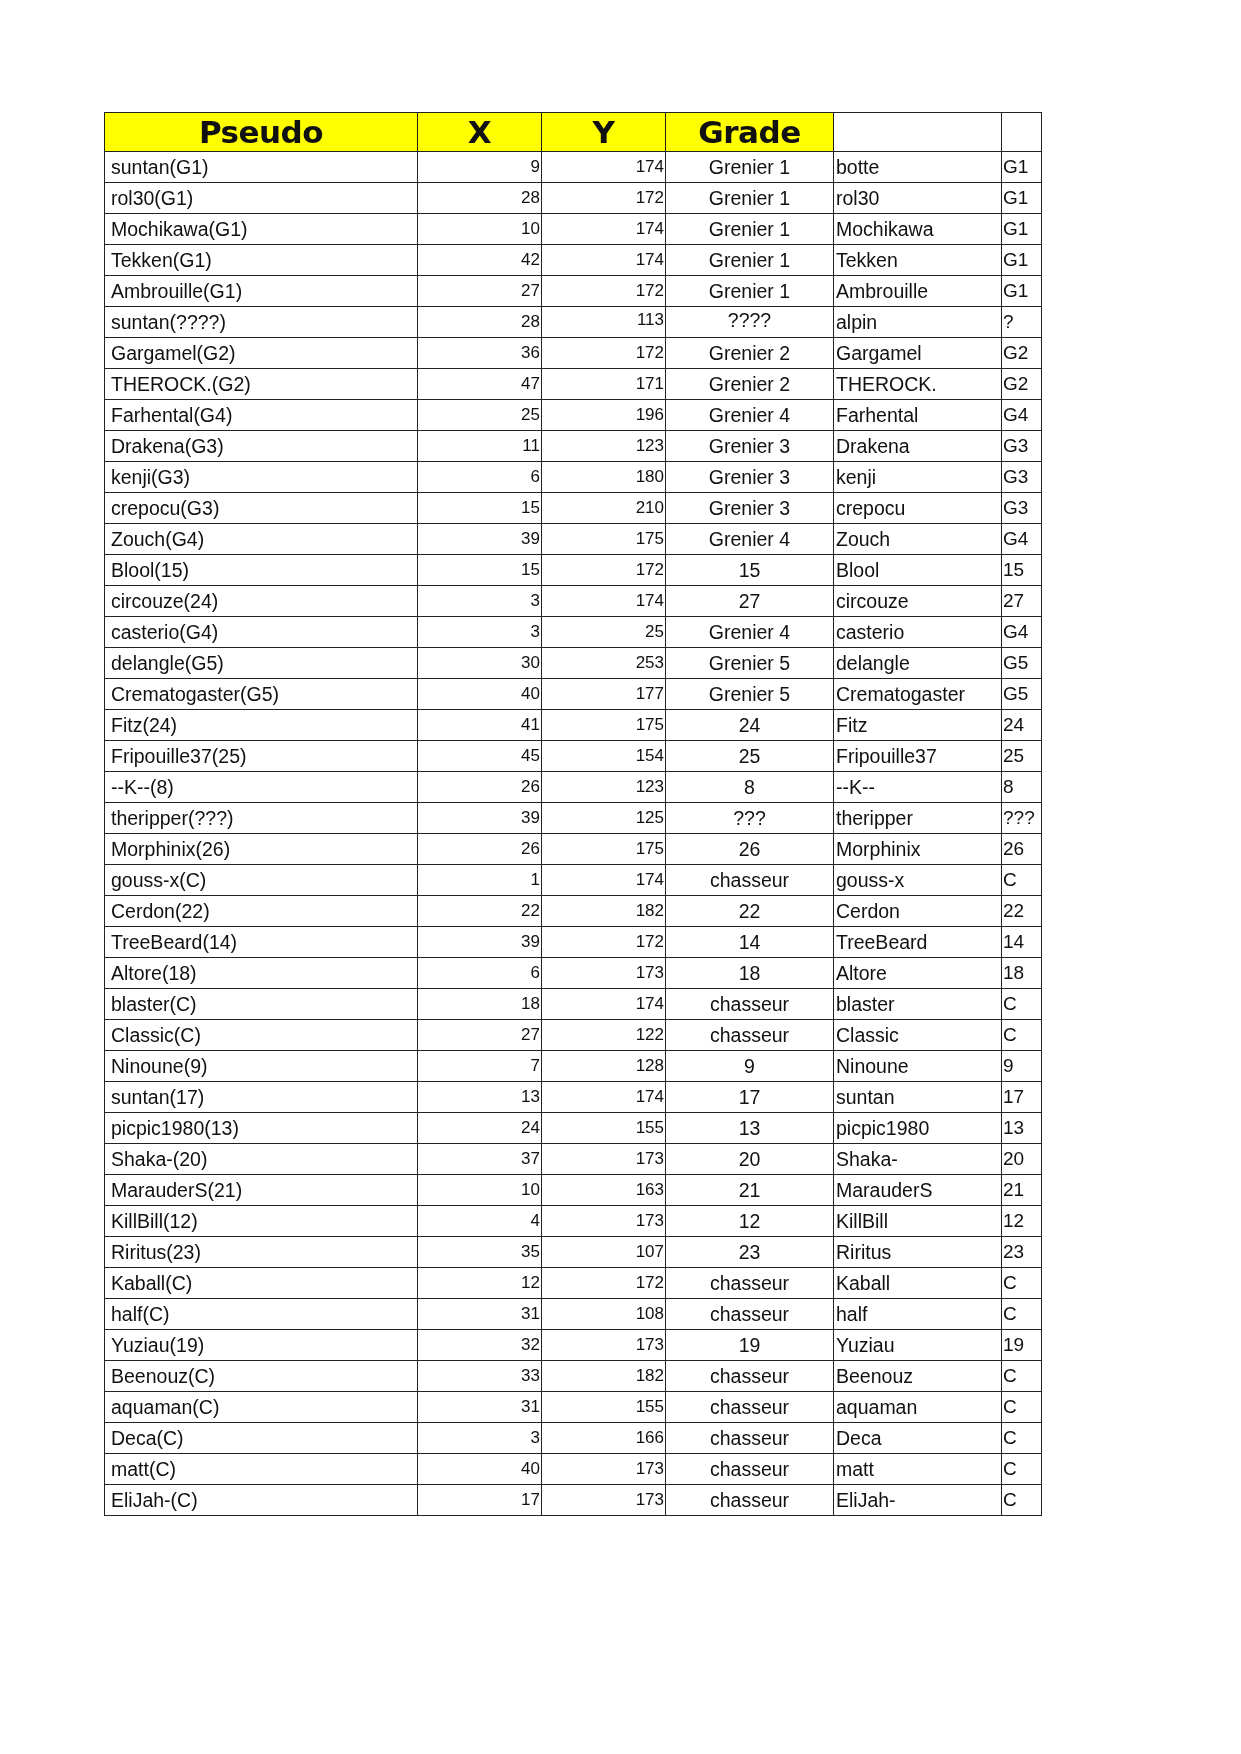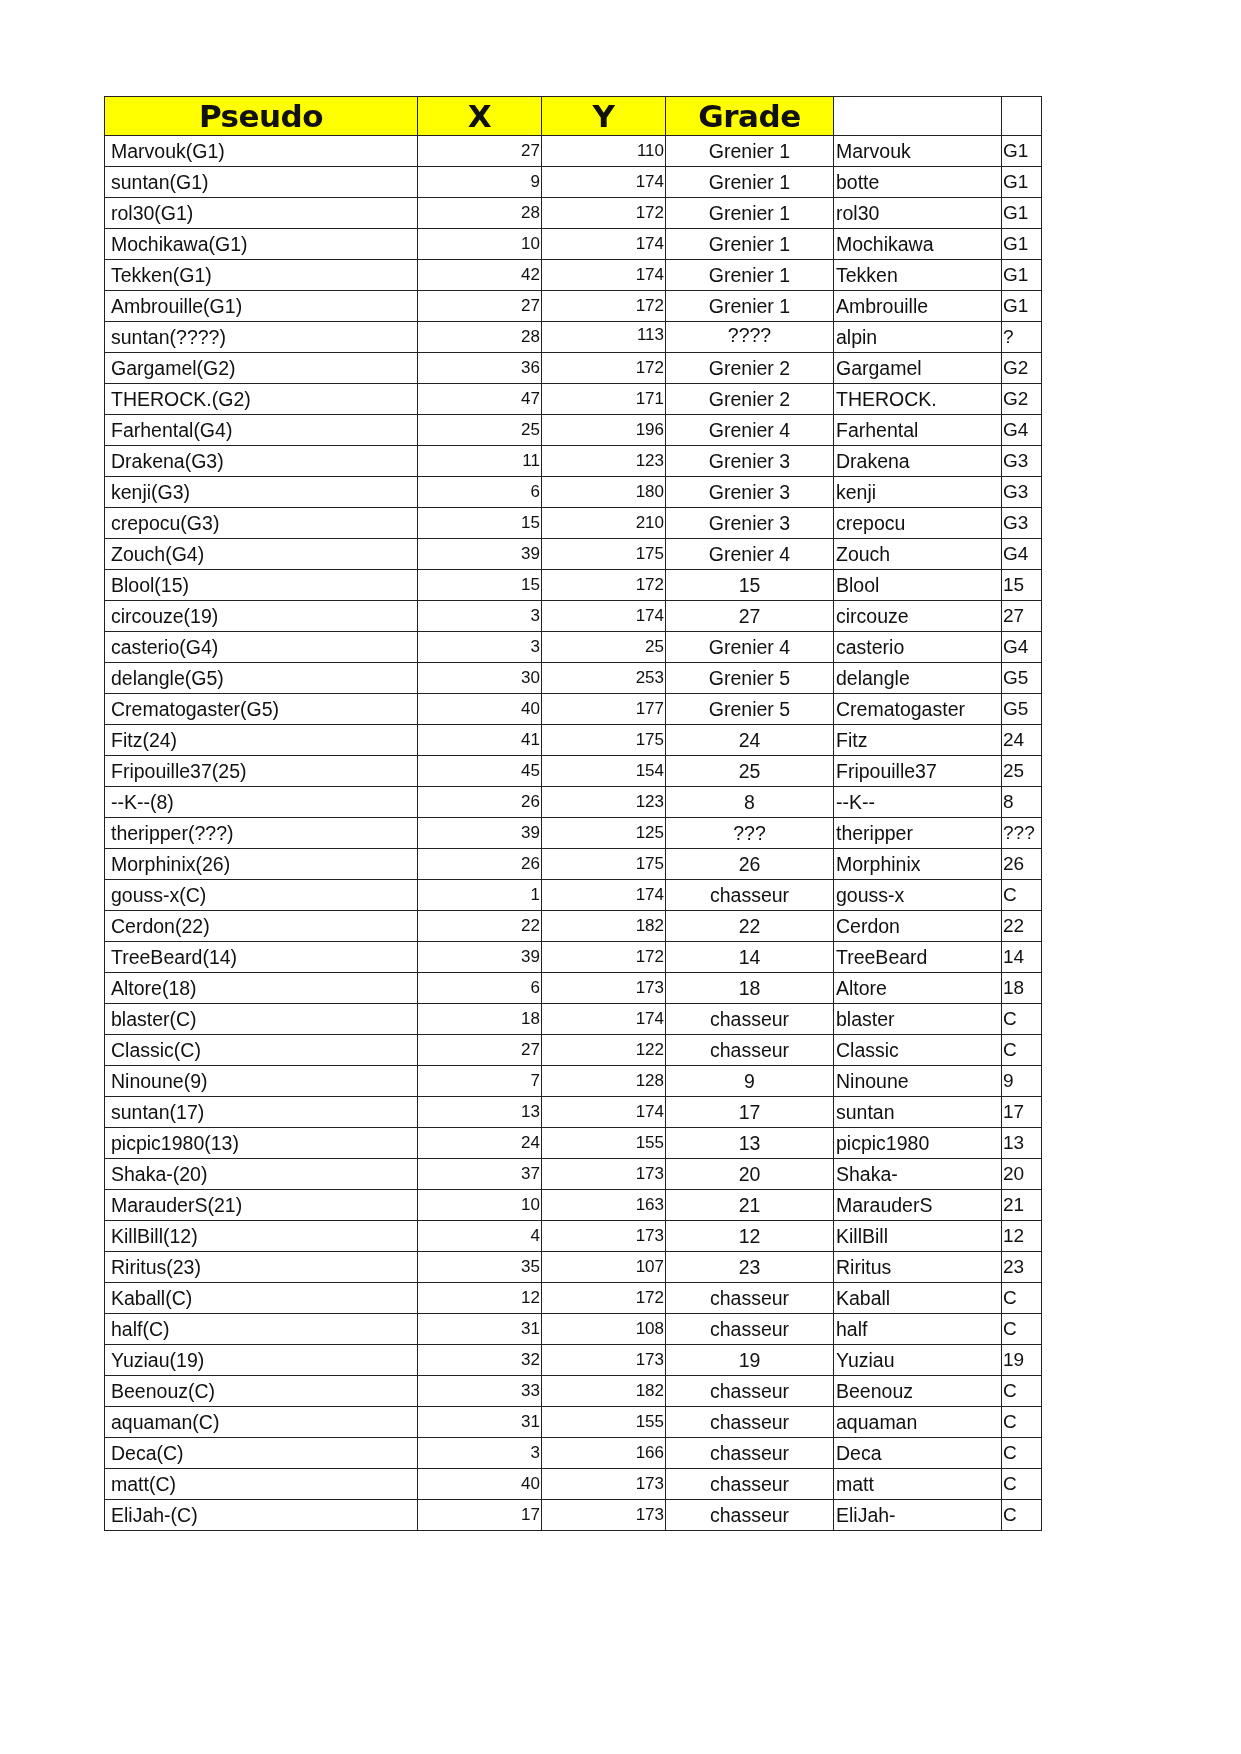--- a/index.html
+++ b/index.html
@@ -1,17 +1,17 @@
 <!DOCTYPE html>
 <html><head>
 <meta charset="utf-8">
 <style>
   html, body { margin:0; padding:0; background:#ffffff; }
   body { width:1241px; height:1754px; position:relative; overflow:hidden; font-family:"Liberation Sans", sans-serif; color:#111; }
-  .sheet { position:absolute; left:104px; top:96px; border-collapse:collapse; table-layout:fixed; }
+  .sheet { position:absolute; left:104px; top:112px; border-collapse:collapse; table-layout:fixed; }
   .sheet td, .sheet th { border:1.5px solid #222; padding:0; overflow:hidden; white-space:nowrap; }
   .sheet th { height:38px; background:#ffff00; font-family:"DejaVu Sans", sans-serif; font-weight:bold; font-size:31px; text-align:center; line-height:38px; letter-spacing:-0.5px; }
   .sheet th.blank { background:#ffffff; }
   .sheet td { height:30px; font-size:19.5px; line-height:30px; vertical-align:bottom; }
   .c-pseudo { width:306px; padding-left:6px !important; text-align:left; font-family:"Liberation Sans", sans-serif; }
   .c-x { width:122px; text-align:right; padding-right:1px !important; font-size:17px !important; }
   .c-y { width:122px; text-align:right; padding-right:1px !important; font-size:17px !important; }
   .c-grade { width:166px; text-align:center; }
   .c-name { width:165px; padding-left:2px !important; text-align:left; }
   .c-code { width:38px; padding-left:1px !important; text-align:left; font-size:19px !important; }
@@ -36,28 +36,20 @@
       <th>Pseudo</th>
       <th>X</th>
       <th>Y</th>
       <th>Grade</th>
       <th class="blank"></th>
       <th class="blank"></th>
     </tr>
   </thead>
   <tbody id="rows">
       <tr>
-        <td class="c-pseudo">Marvouk(G1)</td>
-        <td class="c-x">27</td>
-        <td class="c-y">110</td>
-        <td class="c-grade">Grenier 1</td>
-        <td class="c-name">Marvouk</td>
-        <td class="c-code">G1</td>
-      </tr>
-      <tr>
         <td class="c-pseudo">suntan(G1)</td>
         <td class="c-x">9</td>
         <td class="c-y">174</td>
         <td class="c-grade">Grenier 1</td>
         <td class="c-name">botte</td>
         <td class="c-code">G1</td>
       </tr>
       <tr>
         <td class="c-pseudo">rol30(G1)</td>
         <td class="c-x">28</td>
@@ -156,21 +148,21 @@
       </tr>
       <tr>
         <td class="c-pseudo">Blool(15)</td>
         <td class="c-x">15</td>
         <td class="c-y">172</td>
         <td class="c-grade">15</td>
         <td class="c-name">Blool</td>
         <td class="c-code">15</td>
       </tr>
       <tr>
-        <td class="c-pseudo">circouze(19)</td>
+        <td class="c-pseudo">circouze(24)</td>
         <td class="c-x">3</td>
         <td class="c-y">174</td>
         <td class="c-grade">27</td>
         <td class="c-name">circouze</td>
         <td class="c-code">27</td>
       </tr>
       <tr>
         <td class="c-pseudo">casterio(G4)</td>
         <td class="c-x">3</td>
         <td class="c-y">25</td>

